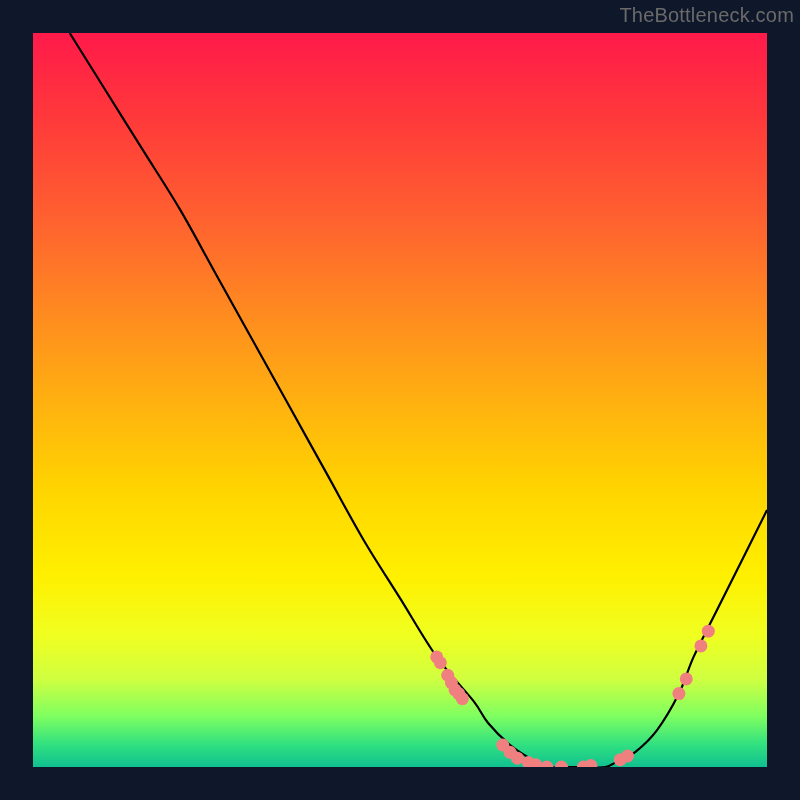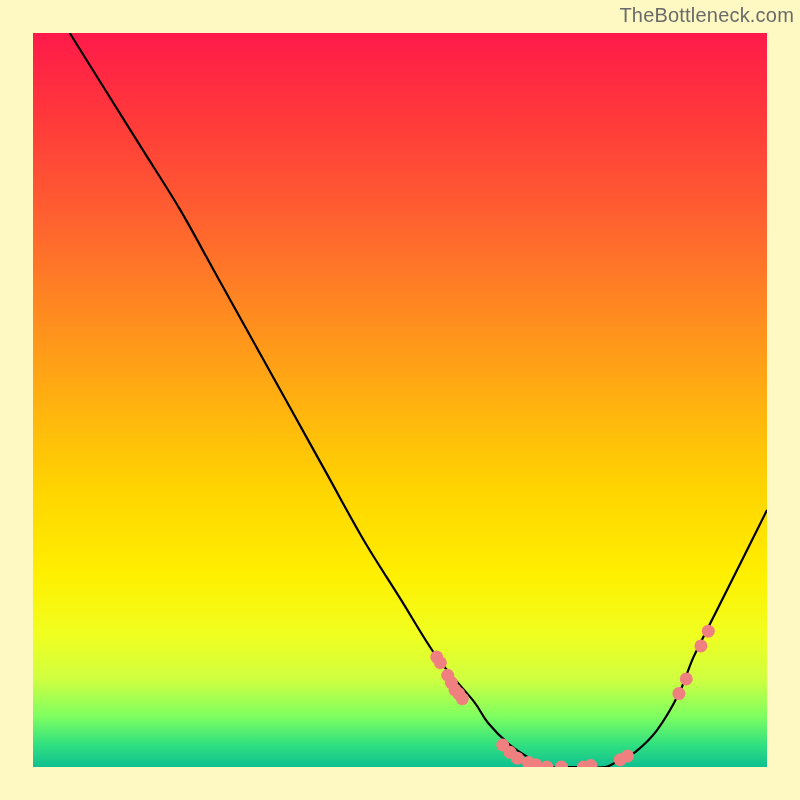--- a/index.html
+++ b/index.html
@@ -1,21 +1,21 @@
 <!DOCTYPE html>
 <html><head>
 <meta charset="utf-8">
 <style>
   * { margin: 0; padding: 0; box-sizing: border-box; }
   html, body { width: 800px; height: 800px; overflow: hidden; background: #000; }
   .chart-container {
     position: relative;
     width: 800px;
     height: 800px;
-    background: #fef9c3;
+    background: #0f172a;
   }
   .plot-area {
     position: absolute;
     left: 33px;
     top: 33px;
     width: 734px;
     height: 734px;
     background: linear-gradient(to bottom,
       #ff1a4a 0%,
       #ff3a3a 12%,

